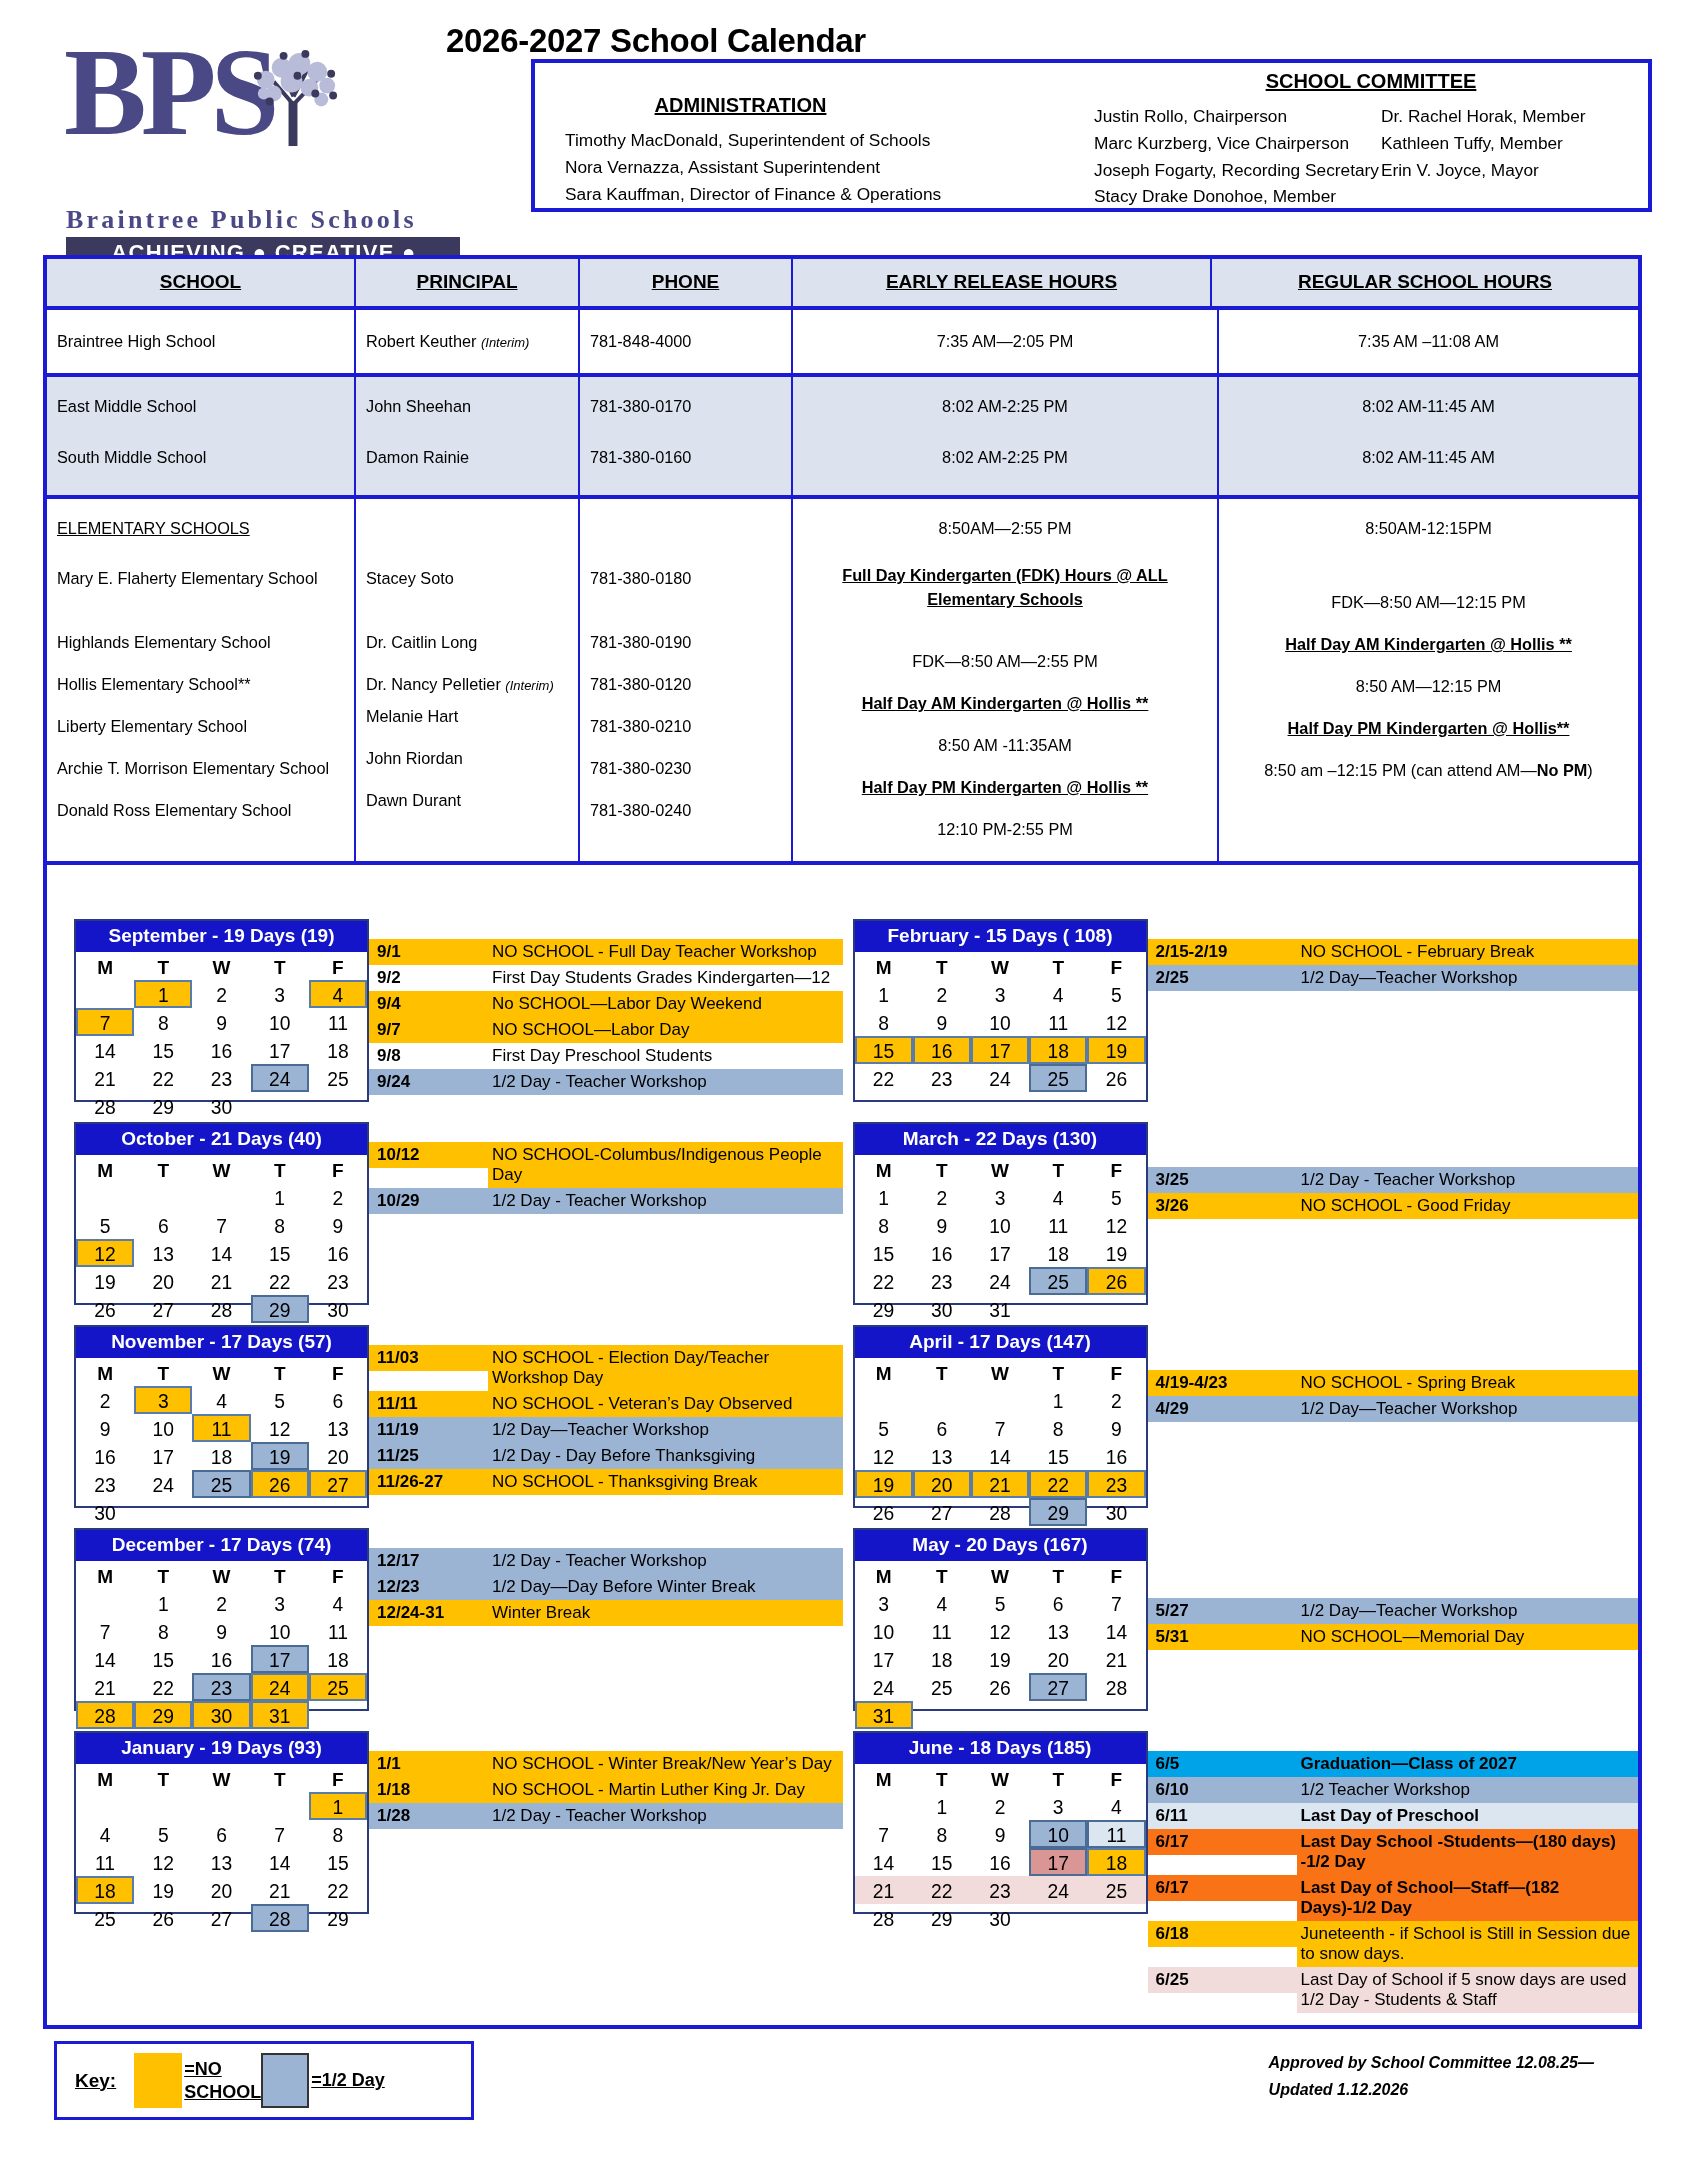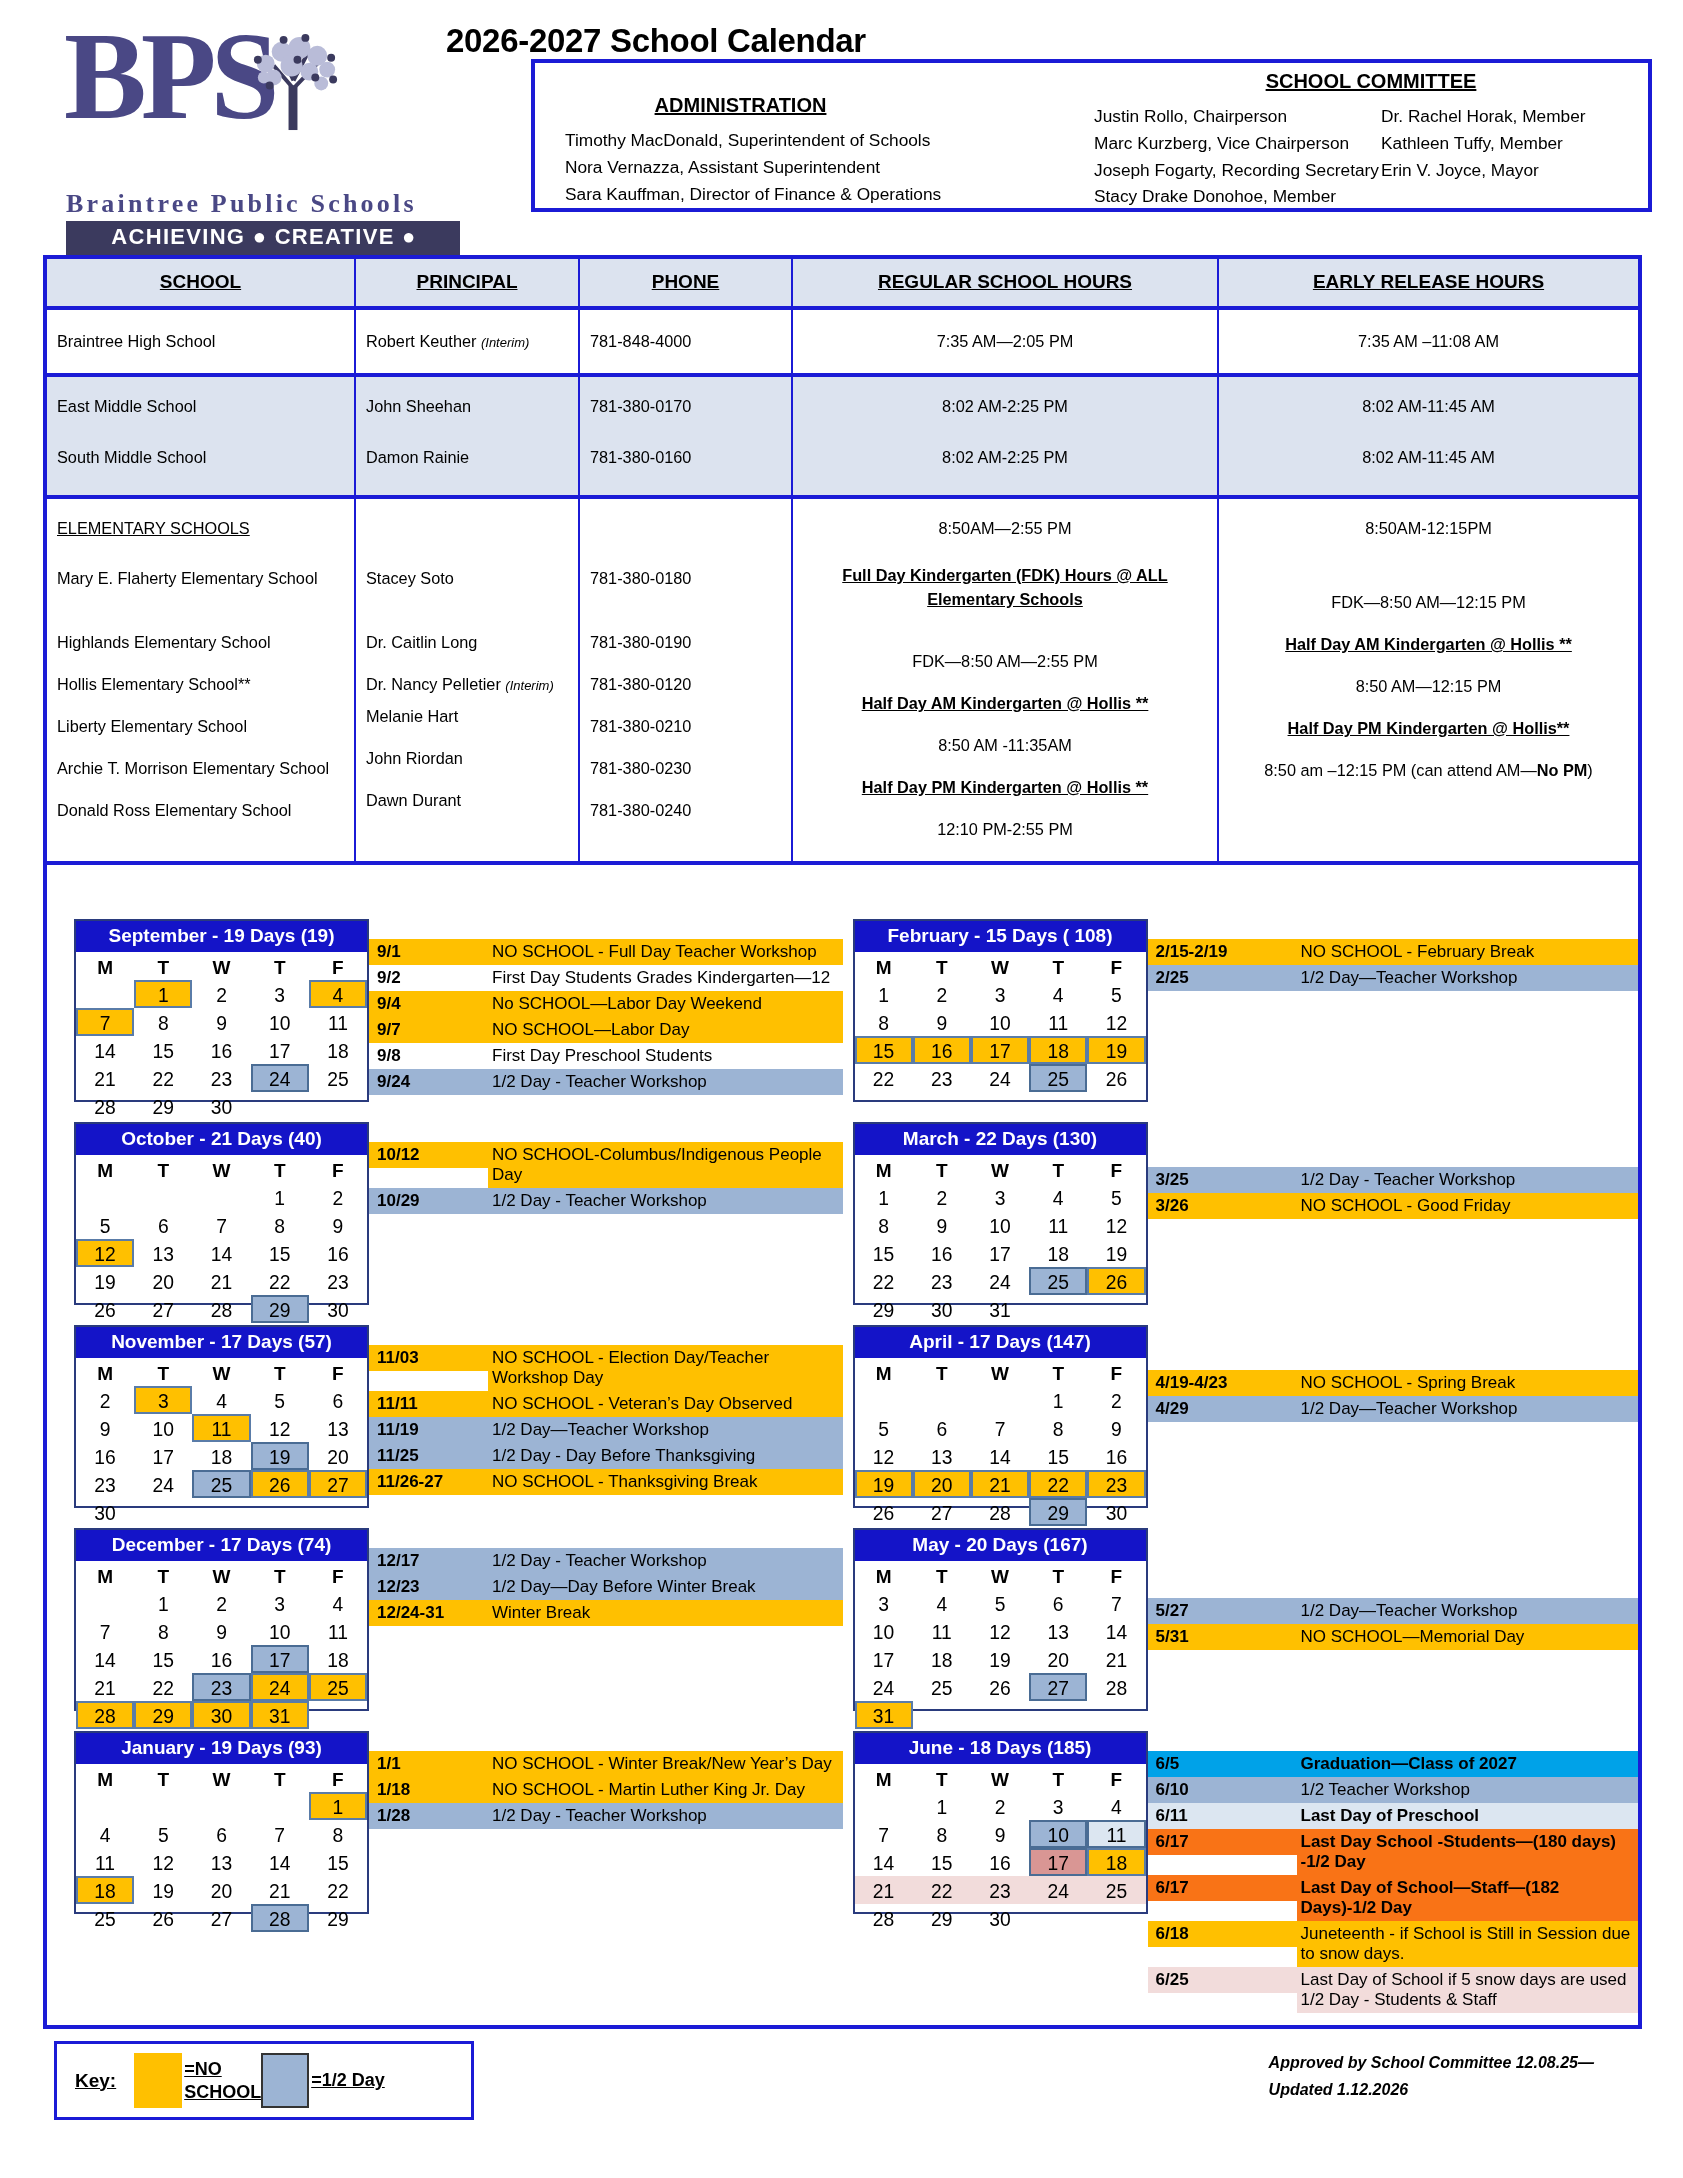--- a/index.html
+++ b/index.html
@@ -10,21 +10,21 @@
     font-family:"Liberation Sans", sans-serif;
     color:#000;
     position:relative;
     overflow:hidden;
   }
 
   
   .header { position:relative; height:243px; }
 
   .logo-block { position:absolute; left:54px; top:12px; width:426px; }
-  .logo-img { width:416px; height:183px; position:relative; }
+  .logo-img { width:416px; height:183px; position:relative;margin-top:16px; }
   .logo-bps {
     font-family:"Liberation Serif", serif;
     font-weight:bold;
     font-size:124px;
     letter-spacing:-6px;
     color:#4a4885;
     line-height:129px;
     margin-left:10px;
     position:relative;
   }
@@ -247,22 +247,22 @@
     </div>
   </div>
 </div>
 
 <div class="school-table">
 
   <div class="st-row st-head">
     <div class="st-cell c-school">SCHOOL</div>
     <div class="st-cell c-prin">PRINCIPAL</div>
     <div class="st-cell c-phone">PHONE</div>
+    <div class="st-cell c-early">EARLY RELEASE HOURS</div>
     <div class="st-cell c-reg">REGULAR SCHOOL HOURS</div>
-    <div class="st-cell c-early">EARLY RELEASE HOURS</div>
   </div>
 
   <div class="st-row white">
     <div class="st-cell c-school" style="padding-top:22px;padding-bottom:22px">Braintree High School</div>
     <div class="st-cell c-prin" style="padding-top:22px"><span>Robert Keuther</span> <span class="interim">(Interim)</span></div>
     <div class="st-cell c-phone" style="padding-top:22px">781-848-4000</div>
     <div class="st-cell c-reg" style="padding-top:22px">7:35 AM—2:05 PM</div>
     <div class="st-cell c-early" style="padding-top:22px">7:35 AM –11:08 AM</div>
   </div>
 

